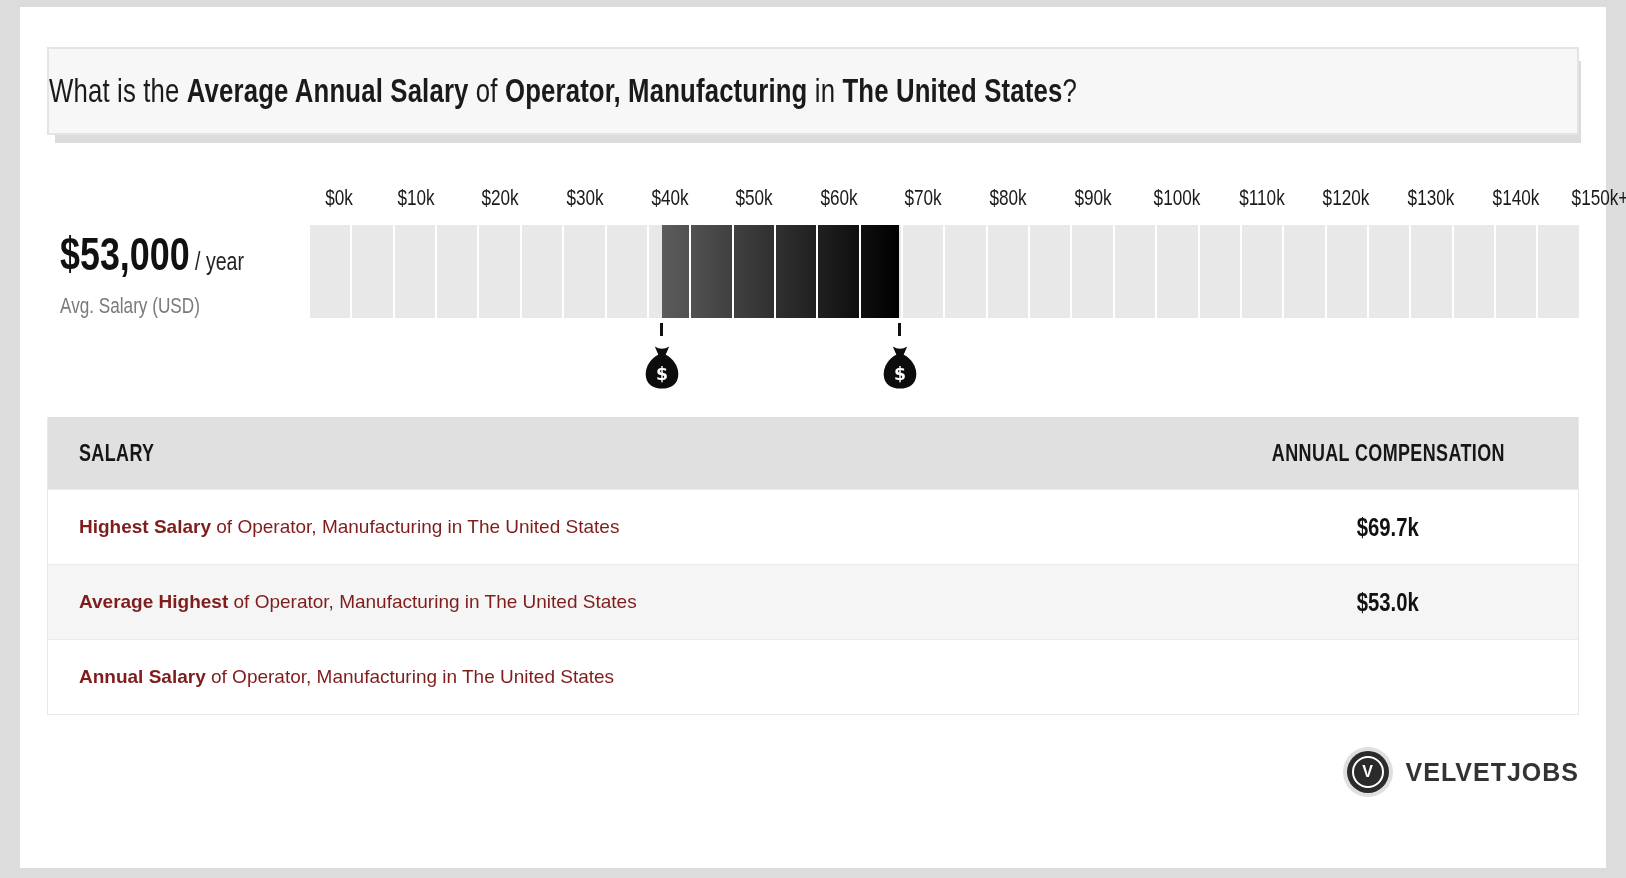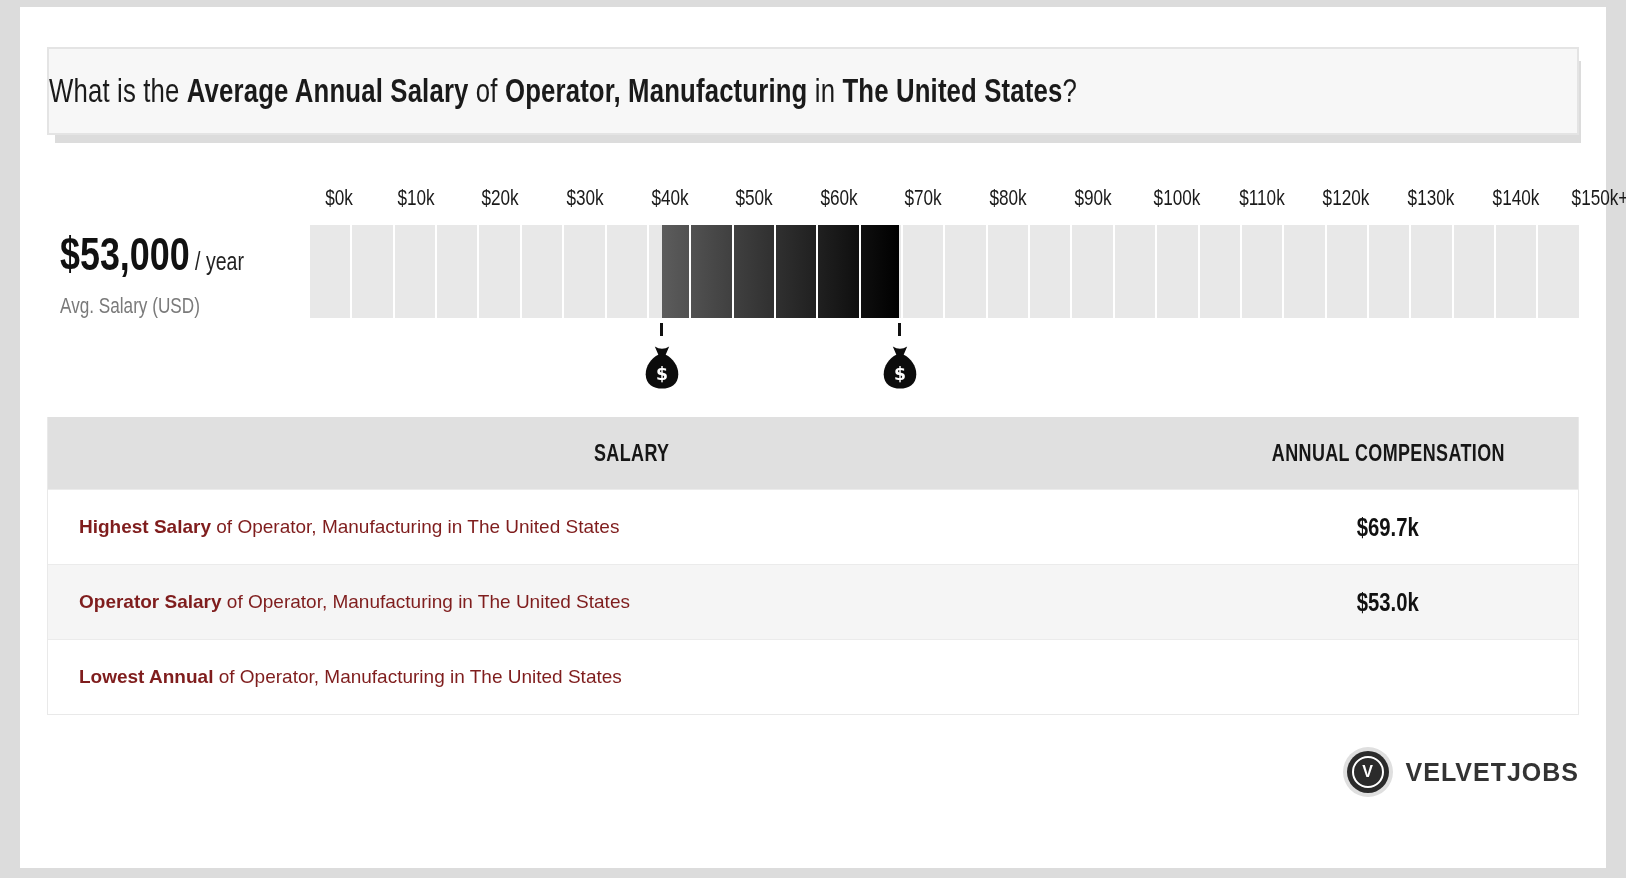--- a/index.html
+++ b/index.html
@@ -61,21 +61,21 @@
     transform: translateX(-50%);
   }
   .dash { width: 3px; height: 13px; background: #111; margin-bottom: 9px; }
 
   
   .table { margin-top: 21px; border: 1px solid #e9e9e9; border-top: none; }
   .thead {
     display: flex; align-items: center; height: 72px;
     background: #e0e0e0;
   }
-  .th-salary { flex: 1; padding-left: 39px; text-align: center; }
+  .th-salary { flex: 1; padding-left: 31px; }
   .th-comp { width: 380px; text-align: center; }
   .th-text { font-size: 23px; font-weight: 700; color: #161616; letter-spacing: 0.5px; }
   .trow {
     display: flex; align-items: center; height: 75px;
     background: #ffffff; border-top: 1px solid #ebebeb;
   }
   .trow.alt { background: #f5f5f5; }
   .tlabel { flex: 1; padding-left: 31px; font-size: 19px; color: #7f1d1d; }
   .tvalue { width: 380px; text-align: center; }
   .tvalue .cond { font-size: 26px; font-weight: 700; color: #111; }
@@ -195,25 +195,25 @@
         </div>
         <div class="th-comp">
           <span class="th-text cond center">ANNUAL COMPENSATION</span>
         </div>
       </div>
       <div class="trow">
         <div class="tlabel"><span class="b">Highest Salary</span><span> of Operator, Manufacturing in The United States</span></div>
         <div class="tvalue"><span class="cond center">$69.7k</span></div>
       </div>
       <div class="trow alt">
-        <div class="tlabel"><span class="b">Operator Salary</span><span> of Operator, Manufacturing in The United States</span></div>
+        <div class="tlabel"><span class="b">Average Highest</span><span> of Operator, Manufacturing in The United States</span></div>
         <div class="tvalue"><span class="cond center">$53.0k</span></div>
       </div>
       <div class="trow">
-        <div class="tlabel"><span class="b">Lowest Annual</span><span> of Operator, Manufacturing in The United States</span></div>
+        <div class="tlabel"><span class="b">Annual Salary</span><span> of Operator, Manufacturing in The United States</span></div>
       </div>
     </div>
 
     <div class="footer">
       <div class="logo-circle">
         <div class="logo-ring">V</div>
       </div>
       <div class="logo-text">VELVETJOBS</div>
     </div>
 

